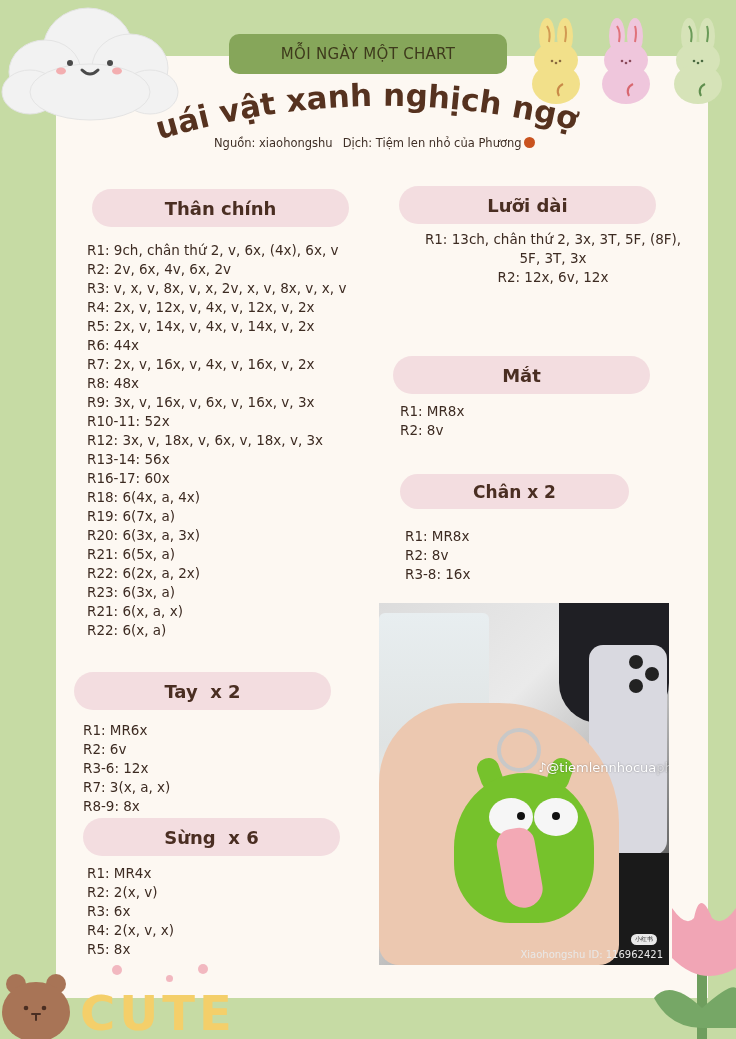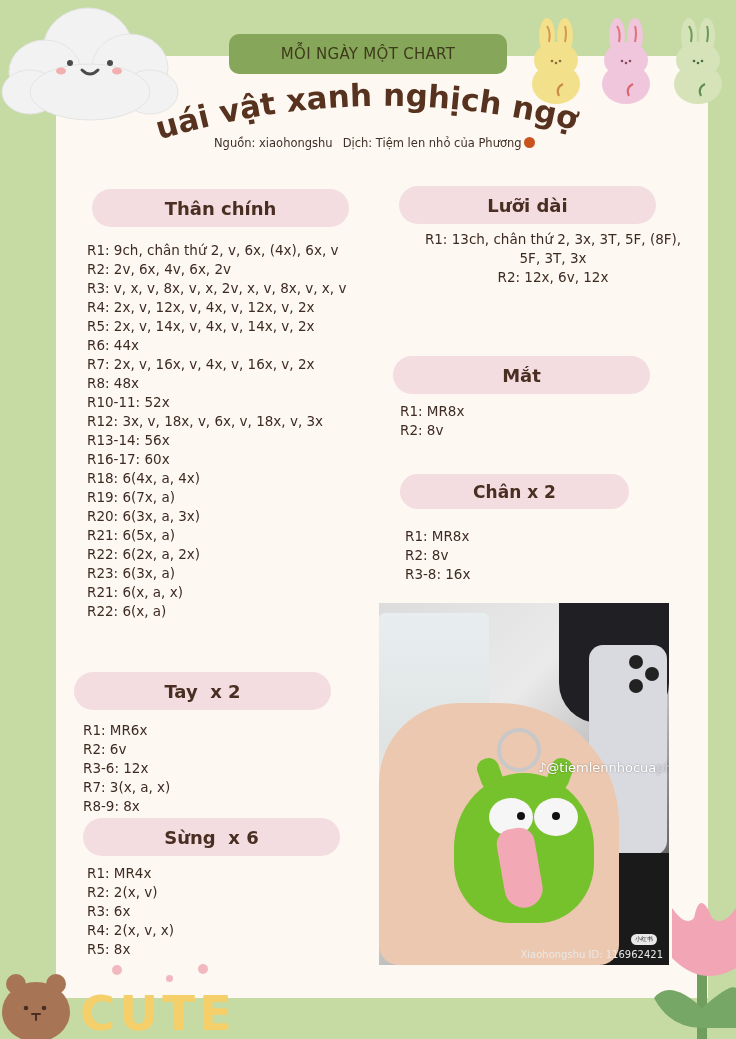--- a/index.html
+++ b/index.html
@@ -230,20 +230,21 @@
 </div>
 <div class="rows" style="left:87px; top:241px;">
   <div>R1: 9ch, chân thứ 2, v, 6x, (4x), 6x, v</div>
   <div>R2: 2v, 6x, 4v, 6x, 2v</div>
   <div>R3: v, x, v, 8x, v, x, 2v, x, v, 8x, v, x, v</div>
   <div>R4: 2x, v, 12x, v, 4x, v, 12x, v, 2x</div>
   <div>R5: 2x, v, 14x, v, 4x, v, 14x, v, 2x</div>
   <div>R6: 44x</div>
   <div>R7: 2x, v, 16x, v, 4x, v, 16x, v, 2x</div>
   <div>R8: 48x</div>
+  <div>R9: 3x, v, 16x, v, 6x, v, 16x, v, 3x</div>
   <div>R10-11: 52x</div>
   <div>R12: 3x, v, 18x, v, 6x, v, 18x, v, 3x</div>
   <div>R13-14: 56x</div>
   <div>R16-17: 60x</div>
   <div>R18: 6(4x, a, 4x)</div>
   <div>R19: 6(7x, a)</div>
   <div>R20: 6(3x, a, 3x)</div>
   <div>R21: 6(5x, a)</div>
   <div>R22: 6(2x, a, 2x)</div>
   <div>R23: 6(3x, a)</div>

